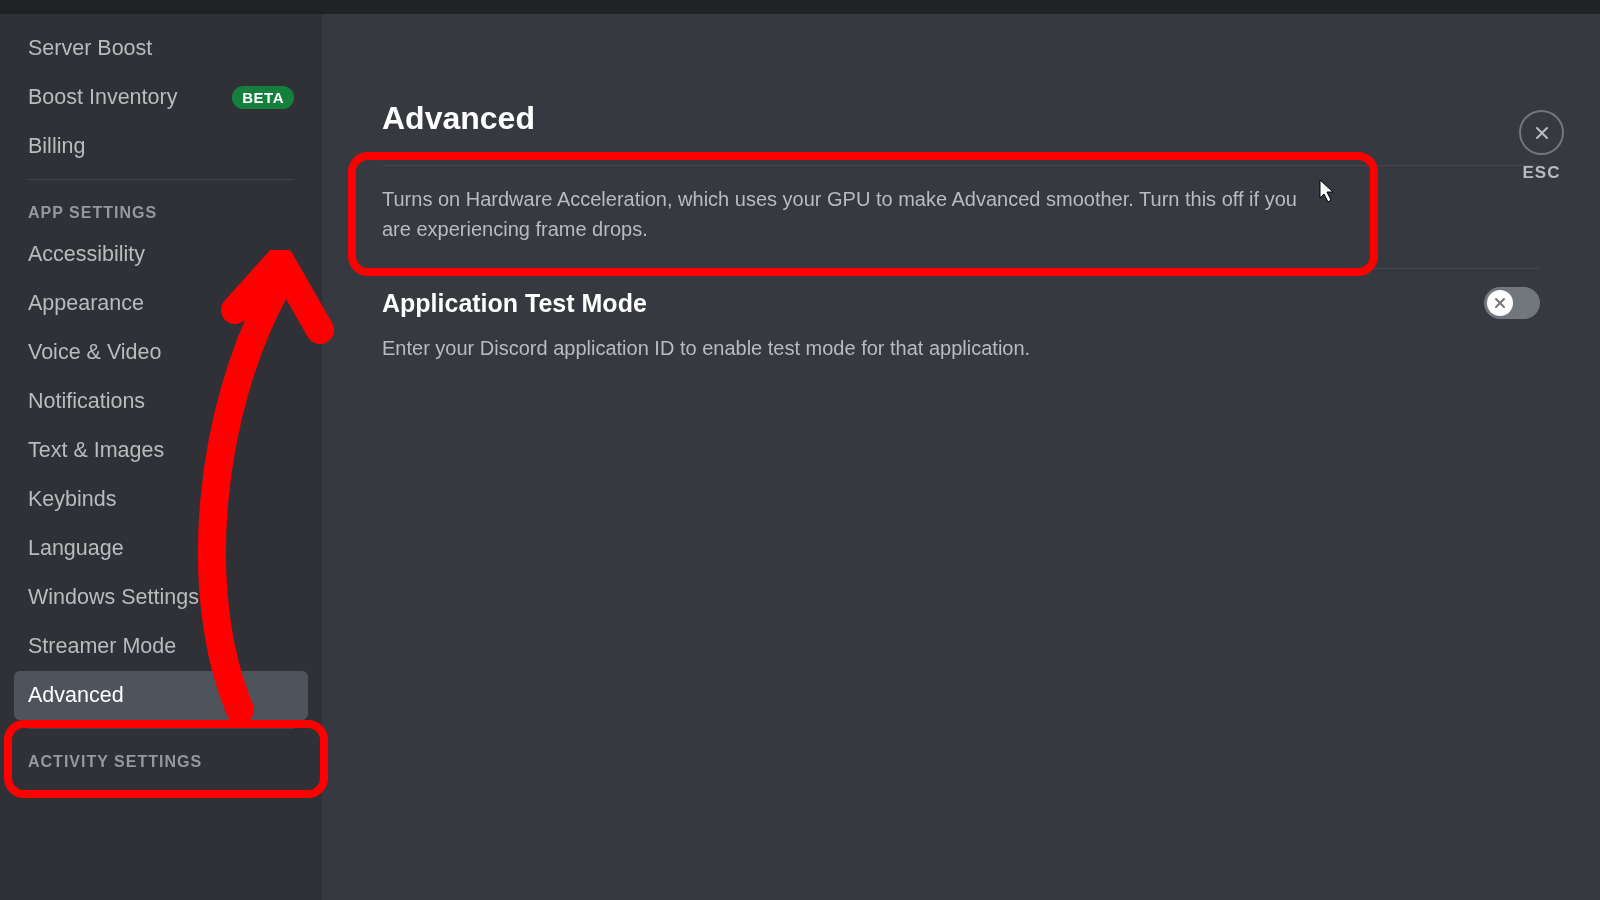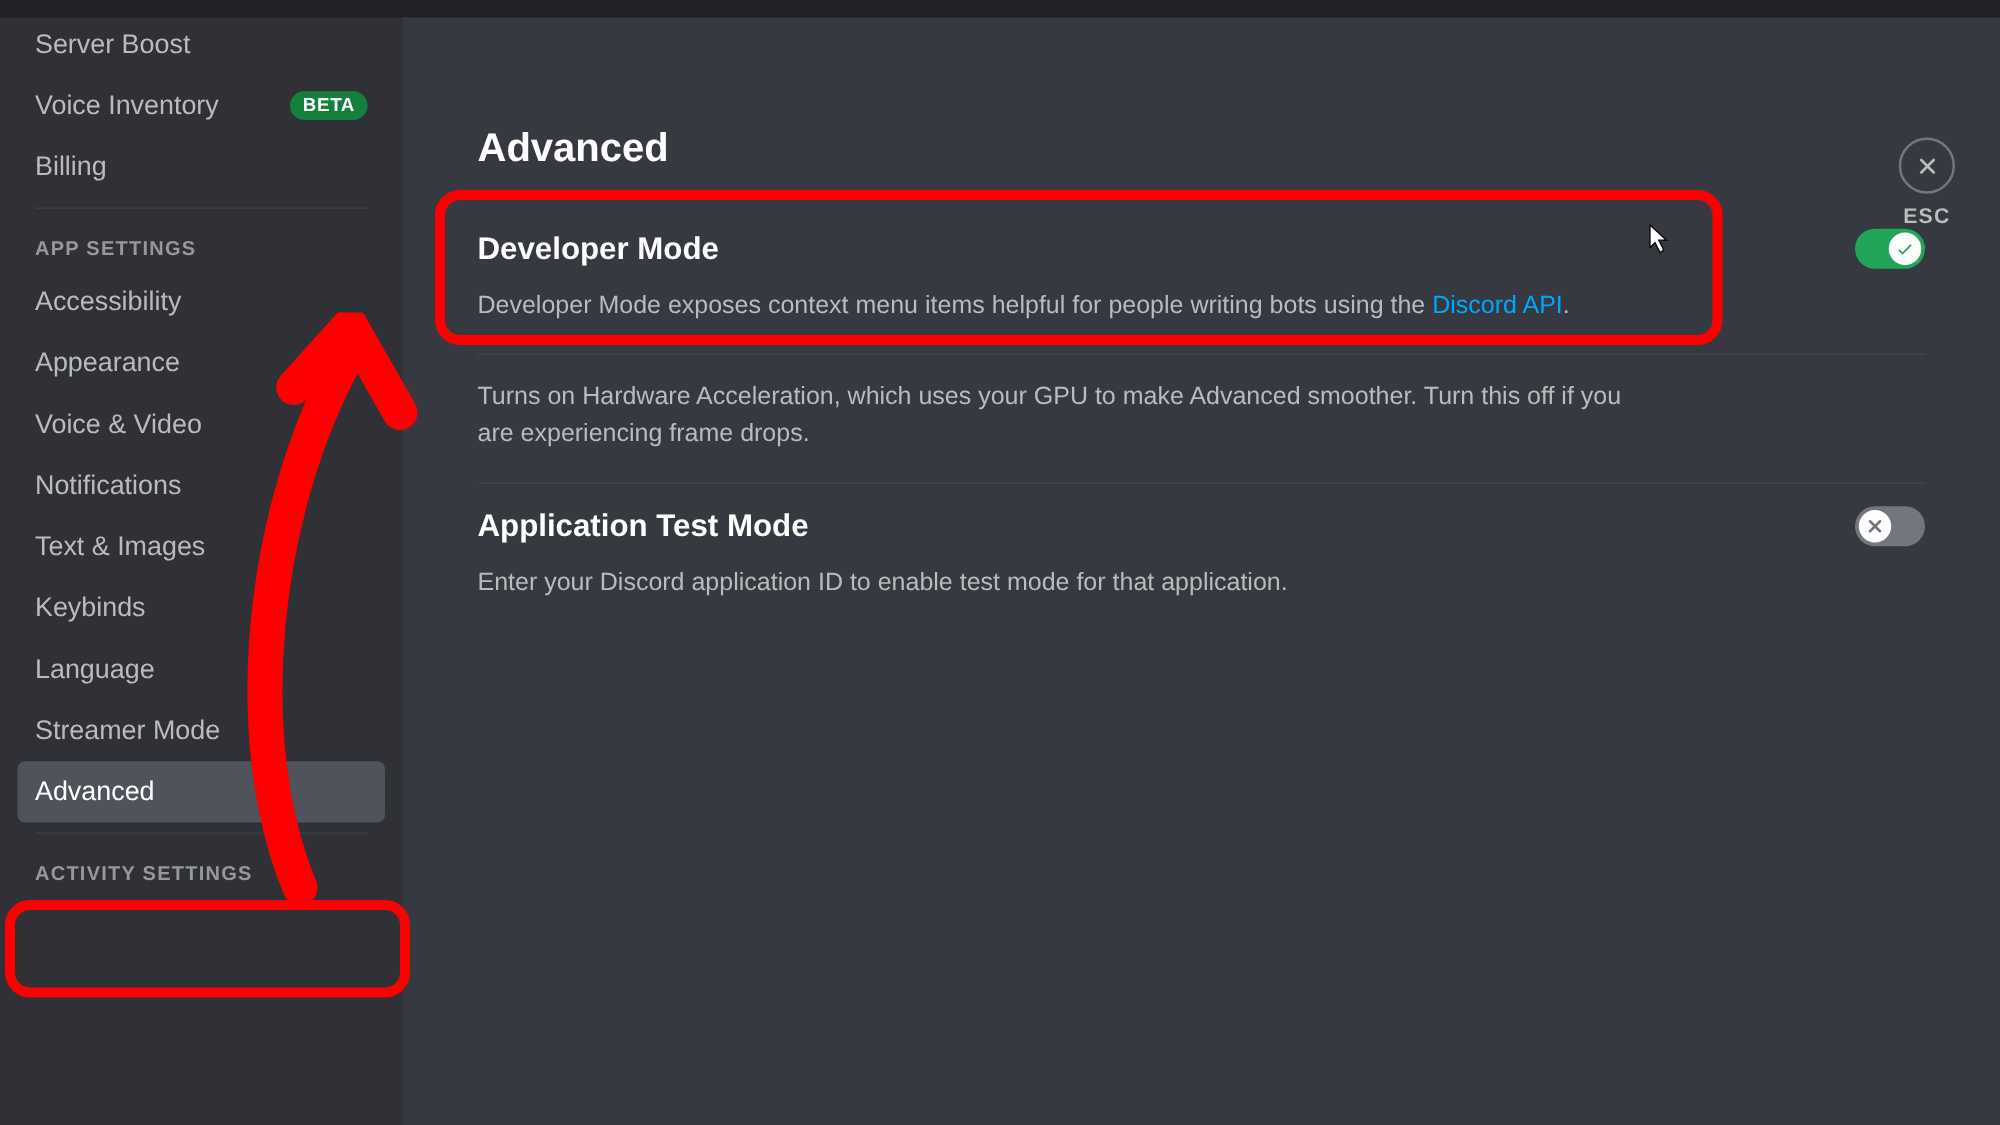--- a/index.html
+++ b/index.html
@@ -193,27 +193,27 @@
     background: #202225;
     z-index: 50;
   }
 </style>
 </head>
 <body>
 
 <div class="topbar"></div>
 
 <div class="sidebar">
-  <div class="sidebar-inner" style="padding-top:11px;">
+  <div class="sidebar-inner" style="padding-top:24px;">
 
     <div class="sidebar-item">
       <span>Server Boost</span>
     </div>
     <div class="sidebar-item">
-      <span>Voice Inventory</span>
+      <span>Boost Inventory</span>
       <span class="beta-badge">BETA</span>
     </div>
     <div class="sidebar-item">
       <span>Billing</span>
     </div>
 
     <div class="divider"></div>
 
     <div class="section-header">APP SETTINGS</div>
 
@@ -230,53 +230,41 @@
         <span>Notifications</span>
       </div>
     <div class="sidebar-item">
         <span>Text &amp; Images</span>
       </div>
     <div class="sidebar-item">
         <span>Keybinds</span>
       </div>
     <div class="sidebar-item">
         <span>Language</span>
+      </div>
+    <div class="sidebar-item">
+        <span>Windows Settings</span>
       </div>
     <div class="sidebar-item">
         <span>Streamer Mode</span>
       </div>
     <div class="sidebar-item selected">
         <span>Advanced</span>
       </div>
 
     <div class="divider"></div>
     <div class="section-header">ACTIVITY SETTINGS</div>
 
   </div>
 </div>
 
 <div class="main">
 
   <h2 class="page-title">Advanced</h2>
 
-  <div class="setting-block">
-    <div class="setting-header">
-      <div class="setting-title">Developer Mode</div>
-      <div class="toggle on">
-        <div class="toggle-knob">
-          <svg viewBox="0 0 24 24">
-              <path fill="#23a559" d="M9 16.2l-3.5-3.5L4 14.2l5 5 11-11-1.5-1.5z"></path>
-            </svg>
-        </div>
-      </div>
-    </div>
-    <div class="setting-desc">
-      <span>Developer Mode exposes context menu items helpful for people writing bots using the </span><a href="#">Discord API</a><span>.</span>
-    </div>
-  </div>
 
   <div class="setting-divider"></div>
 
   <div class="setting-block">
     <div class="setting-desc">Turns on Hardware Acceleration, which uses your GPU to make Advanced smoother. Turn this off if you are experiencing frame drops.</div>
   </div>
 
   <div class="setting-divider"></div>
 
   <div class="setting-block">

